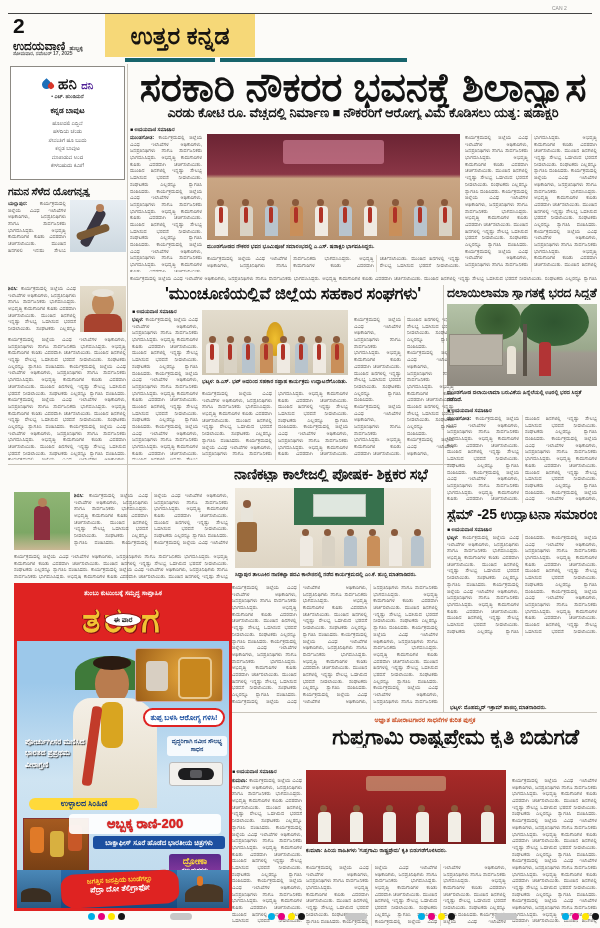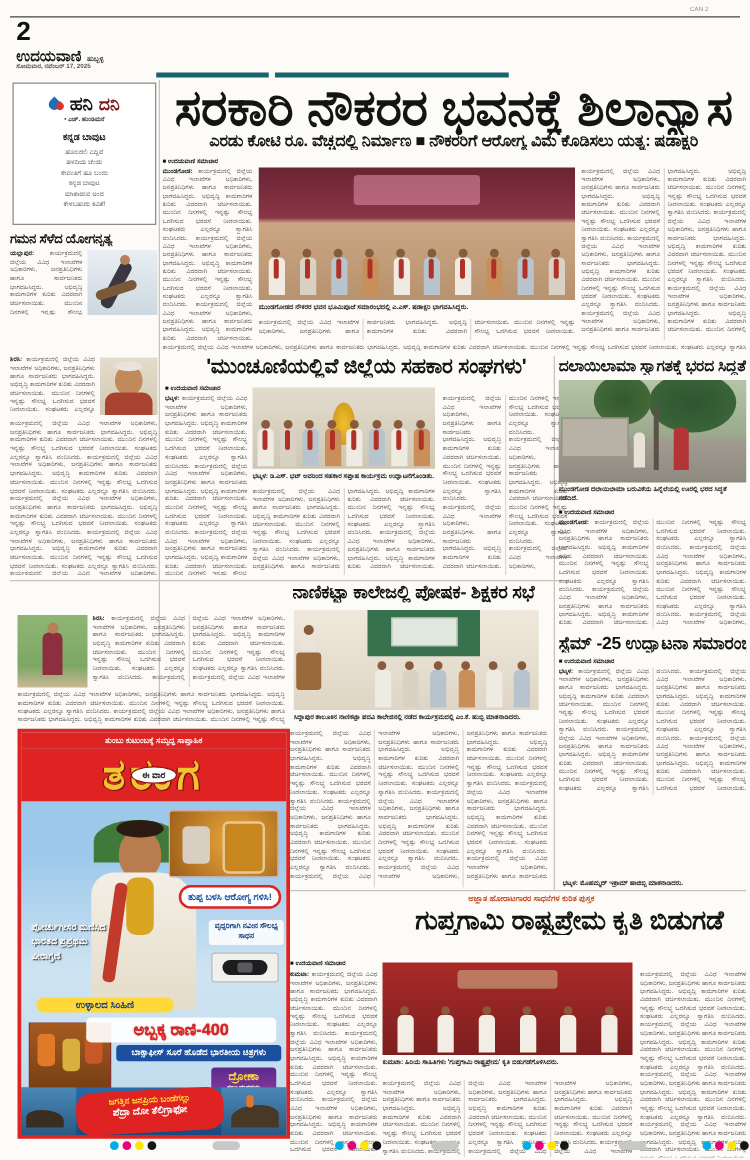--- a/index.html
+++ b/index.html
@@ -45,20 +45,23 @@
 <div id="page">
 
   <div class="abs rule" style="left:8px;top:13px;width:584px;height:1px;"></div>
   <div class="abs" style="left:552px;top:5px;font-size:5px;color:#8a8a8a;">CAN 2</div>
   <div class="abs" style="left:13px;top:14px;font-size:21px;font-weight:bold;color:#111;">2</div>
   <div class="abs" style="left:13px;top:36px;white-space:nowrap;">
     <span style="font-size:12px;font-weight:bold;color:#141414;">ಉದಯವಾಣಿ</span>
     <span style="font-size:5.5px;font-weight:bold;color:#333;">ಹುಬ್ಬಳ್ಳಿ</span>
   </div>
   <div class="abs" style="left:13px;top:50px;font-size:5px;font-weight:bold;color:#555;">ಸೋಮವಾರ, ನವೆಂಬರ್ 17, 2025</div>
+  <div class="abs yellowbox" style="left:105px;top:14px;width:150px;height:43px;">
+    <span style="font-size:24px;font-weight:bold;color:#171411;">ಉತ್ತರ ಕನ್ನಡ</span>
+  </div>
   <div class="abs teal" style="left:125px;top:58px;width:90px;height:4px;"></div>
   <div class="abs teal" style="left:220px;top:58px;width:187px;height:4px;"></div>
 
   <div class="abs lrule" style="left:127px;top:64px;width:1px;height:516px;"></div>
   <div class="abs lrule" style="left:443px;top:285px;width:1px;height:427px;"></div>
   <div class="abs lrule" style="left:8px;top:464px;width:447px;height:1px;"></div>
   <div class="abs lrule" style="left:232px;top:712px;width:365px;height:1px;"></div>
 
   <div class="abs hl" style="left:128px;top:66px;width:470px;font-size:40px;text-align:center;">ಸರಕಾರಿ ನೌಕರರ ಭವನಕ್ಕೆ ಶಿಲಾನ್ಯಾಸ</div>
   <div class="abs hl" style="left:128px;top:106px;width:470px;font-size:13px;text-align:center;">ಎರಡು ಕೋಟಿ ರೂ. ವೆಚ್ಚದಲ್ಲಿ ನಿರ್ಮಾಣ ■ ನೌಕರರಿಗೆ ಆರೋಗ್ಯ ವಿಮೆ ಕೊಡಿಸಲು ಯತ್ನ: ಷಡಾಕ್ಷರಿ</div>
@@ -92,21 +95,21 @@
     <span>ಕಾರ್ಯಕ್ರಮದಲ್ಲಿ ಜಿಲ್ಲೆಯ ವಿವಿಧ ಇಲಾಖೆಗಳ ಅಧಿಕಾರಿಗಳು, ಜನಪ್ರತಿನಿಧಿಗಳು ಹಾಗೂ ಸಾರ್ವಜನಿಕರು ಭಾಗವಹಿಸಿದ್ದರು. ಅಭಿವೃದ್ಧಿ ಕಾಮಗಾರಿಗಳ ಕುರಿತು ವಿವರವಾಗಿ ಚರ್ಚಿಸಲಾಯಿತು. ಮುಂದಿನ ದಿನಗಳಲ್ಲಿ ಇನ್ನಷ್ಟು ಸೌಲಭ್ಯ ಒದಗಿಸುವ ಭರವಸೆ ನೀಡಲಾಯಿತು. ಸಂಘಟಕರು ಎಲ್ಲರನ್ನೂ ಸ್ವಾಗತಿಸಿ ವಂದಿಸಿದರು. ಕಾರ್ಯಕ್ರಮದಲ್ಲಿ ಜಿಲ್ಲೆಯ ವಿವಿಧ ಇಲಾಖೆಗಳ ಅಧಿಕಾರಿಗಳು, ಜನಪ್ರತಿನಿಧಿಗಳು ಹಾಗೂ ಸಾರ್ವಜನಿಕರು ಭಾಗವಹಿಸಿದ್ದರು. ಅಭಿವೃದ್ಧಿ ಕಾಮಗಾರಿಗಳ ಕುರಿತು ವಿವರವಾಗಿ ಚರ್ಚಿಸಲಾಯಿತು. ಮುಂದಿನ ದಿನಗಳಲ್ಲಿ ಇನ್ನಷ್ಟು ಸೌಲಭ್ಯ ಒದಗಿಸುವ ಭರವಸೆ ನೀಡಲಾಯಿತು. ಸಂಘಟಕರು ಎಲ್ಲರನ್ನೂ ಸ್ವಾಗತಿಸಿ ವಂದಿಸಿದರು. ಕಾರ್ಯಕ್ರಮದಲ್ಲಿ ಜಿಲ್ಲೆಯ ವಿವಿಧ ಇಲಾಖೆಗಳ ಅಧಿಕಾರಿಗಳು, ಜನಪ್ರತಿನಿಧಿಗಳು ಹಾಗೂ ಸಾರ್ವಜನಿಕರು ಭಾಗವಹಿಸಿದ್ದರು. ಅಭಿವೃದ್ಧಿ ಕಾಮಗಾರಿಗಳ ಕುರಿತು ವಿವರವಾಗಿ ಚರ್ಚಿಸಲಾಯಿತು. ಮುಂದಿನ ದಿನಗಳಲ್ಲಿ ಇನ್ನಷ್ಟು ಸೌಲಭ್ಯ ಒದಗಿಸುವ ಭರವಸೆ ನೀಡಲಾಯಿತು. ಸಂಘಟಕರು ಎಲ್ಲರನ್ನೂ ಸ್ವಾಗತಿಸಿ ವಂದಿಸಿದರು. ಕಾರ್ಯಕ್ರಮದಲ್ಲಿ ಜಿಲ್ಲೆಯ ವಿವಿಧ ಇಲಾಖೆಗಳ ಅಧಿಕಾರಿಗಳು, ಜನಪ್ರತಿನಿಧಿಗಳು ಹಾಗೂ ಸಾರ್ವಜನಿಕರು ಭಾಗವಹಿಸಿದ್ದರು. ಅಭಿವೃದ್ಧಿ ಕಾಮಗಾರಿಗಳ ಕುರಿತು ವಿವರವಾಗಿ ಚರ್ಚಿಸಲಾಯಿತು. ಮುಂದಿನ ದಿನಗಳಲ್ಲಿ ಇನ್ನಷ್ಟು ಸೌಲಭ್ಯ ಒದಗಿಸುವ ಭರವಸೆ ನೀಡಲಾಯಿತು. ಸಂಘಟಕರು ಎಲ್ಲರನ್ನೂ ಸ್ವಾಗತಿಸಿ ವಂದಿಸಿದರು. ಕಾರ್ಯಕ್ರಮದಲ್ಲಿ ಜಿಲ್ಲೆಯ ವಿವಿಧ ಇಲಾಖೆಗಳ ಅಧಿಕಾರಿಗಳು, ಜನಪ್ರತಿನಿಧಿಗಳು ಹಾಗೂ ಸಾರ್ವಜನಿಕರು ಭಾಗವಹಿಸಿದ್ದರು. ಅಭಿವೃದ್ಧಿ ಕಾಮಗಾರಿಗಳ ಕುರಿತು ವಿವರವಾಗಿ ಚರ್ಚಿಸಲಾಯಿತು. ಮುಂದಿನ ದಿನಗಳಲ್ಲಿ ಇನ್ನಷ್ಟು ಸೌಲಭ್ಯ ಒದಗಿಸುವ ಭರವಸೆ ನೀಡಲಾಯಿತು. ಸಂಘಟಕರು ಎಲ್ಲರನ್ನೂ ಸ್ವಾಗತಿಸಿ ವಂದಿಸಿದರು. ಕಾರ್ಯಕ್ರಮದಲ್ಲಿ ಜಿಲ್ಲೆಯ ವಿವಿಧ ಇಲಾಖೆಗಳ ಅಧಿಕಾರಿಗಳು, ಜನಪ್ರತಿನಿಧಿಗಳು ಹಾಗೂ ಸಾರ್ವಜನಿಕರು ಭಾಗವಹಿಸಿದ್ದರು. ಅಭಿವೃದ್ಧಿ ಕಾಮಗಾರಿಗಳ ಕುರಿತು ವಿವರವಾಗಿ ಚರ್ಚಿಸಲಾಯಿತು. ಮುಂದಿನ ದಿನಗಳಲ್ಲಿ ಇನ್ನಷ್ಟು ಸೌಲಭ್ಯ ಒದಗಿಸುವ ಭರವಸೆ ನೀಡಲಾಯಿತು. ಸಂಘಟಕರು ಎಲ್ಲರನ್ನೂ ಸ್ವಾಗತಿಸಿ ವಂದಿಸಿದರು. ಕಾರ್ಯಕ್ರಮದಲ್ಲಿ ಜಿಲ್ಲೆಯ ವಿವಿಧ ಇಲಾಖೆಗಳ ಅಧಿಕಾರಿಗಳು, ಜನಪ್ರತಿನಿಧಿಗಳು ಹಾಗೂ ಸಾರ್ವಜನಿಕರು ಭಾಗವಹಿಸಿದ್ದರು. ಅಭಿವೃದ್ಧಿ ಕಾಮಗಾರಿಗಳ ಕುರಿತು ವಿವರವಾಗಿ ಚರ್ಚಿಸಲಾಯಿತು. ಮುಂದಿನ ದಿನಗಳಲ್ಲಿ ಇನ್ನಷ್ಟು ಸೌಲಭ್ಯ ಒದಗಿಸುವ ಭರವಸೆ ನೀಡಲಾಯಿತು. ಸಂಘಟಕರು ಎಲ್ಲರನ್ನೂ ಸ್ವಾಗತಿಸಿ ವಂದಿಸಿದರು.</span>
   </div>
   <div class="abs body" style="left:130px;top:275px;width:467px;height:7px;">
     <span>ಕಾರ್ಯಕ್ರಮದಲ್ಲಿ ಜಿಲ್ಲೆಯ ವಿವಿಧ ಇಲಾಖೆಗಳ ಅಧಿಕಾರಿಗಳು, ಜನಪ್ರತಿನಿಧಿಗಳು ಹಾಗೂ ಸಾರ್ವಜನಿಕರು ಭಾಗವಹಿಸಿದ್ದರು. ಅಭಿವೃದ್ಧಿ ಕಾಮಗಾರಿಗಳ ಕುರಿತು ವಿವರವಾಗಿ ಚರ್ಚಿಸಲಾಯಿತು. ಮುಂದಿನ ದಿನಗಳಲ್ಲಿ ಇನ್ನಷ್ಟು ಸೌಲಭ್ಯ ಒದಗಿಸುವ ಭರವಸೆ ನೀಡಲಾಯಿತು. ಸಂಘಟಕರು ಎಲ್ಲರನ್ನೂ ಸ್ವಾಗತಿಸಿ ವಂದಿಸಿದರು. ಕಾರ್ಯಕ್ರಮದಲ್ಲಿ ಜಿಲ್ಲೆಯ ವಿವಿಧ ಇಲಾಖೆಗಳ ಅಧಿಕಾರಿಗಳು, ಜನಪ್ರತಿನಿಧಿಗಳು ಹಾಗೂ ಸಾರ್ವಜನಿಕರು ಭಾಗವಹಿಸಿದ್ದರು. ಅಭಿವೃದ್ಧಿ ಕಾಮಗಾರಿಗಳ ಕುರಿತು ವಿವರವಾಗಿ ಚರ್ಚಿಸಲಾಯಿತು. ಮುಂದಿನ ದಿನಗಳಲ್ಲಿ ಇನ್ನಷ್ಟು ಸೌಲಭ್ಯ ಒದಗಿಸುವ ಭರವಸೆ ನೀಡಲಾಯಿತು. ಸಂಘಟಕರು ಎಲ್ಲರನ್ನೂ ಸ್ವಾಗತಿಸಿ ವಂದಿಸಿದರು.</span>
   </div>
 
   <div class="abs hanibox" style="left:10px;top:66px;width:113px;height:112px;">
     <div style="text-align:center;margin-top:8px;">
       <span class="drop"></span><span class="drop2"></span>
       <span style="font-size:15px;font-weight:bold;color:#141414;">ಹನಿ</span>
-      <span style="font-size:14px;font-weight:bold;color:#7f1d1d;font-family:Liberation Mono, monospace;">ದನಿ</span>
+      <span style="font-size:10px;font-weight:bold;color:#4c1d95;font-family:Liberation Mono, monospace;">ದನಿ</span>
     </div>
     <div style="text-align:center;font-size:5px;font-weight:bold;color:#333;">• ಎಚ್. ಹುಂಡಿಮನೆ</div>
     <div style="text-align:center;font-size:7.5px;font-weight:bold;color:#141414;margin-top:6px;">ಕನ್ನಡ ಬಾವುಟ</div>
     <div style="text-align:center;font-size:5.4px;color:#4a4a4a;line-height:1.55;margin-top:3px;">
       <div>ಹೊಲದಲಿ ಎದ್ದಿವೆ</div>
       <div>ಹಳದಿಯ ಚೆಂಡು</div>
       <div>ಸೇವಂತಿಗೆ ಹೂ ಬಂದು</div>
       <div>ಕನ್ನಡ ಬಾವುಟ</div>
       <div>ಮಾತಾಡುವ ಅಂದ</div>
       <div>ಕೇಳಬಹುದು ಕವಿತೆ!</div>
@@ -272,21 +275,21 @@
 
     <div style="position:absolute;left:8px;top:150px;width:62px;font-size:7.5px;font-weight:bold;color:#fff;text-shadow:1px 1px 1px #222;line-height:1.5;">ಪೋರ್ಚುಗೀಸರ ಮಣಿಸಿದ ಭಾರತದ ಪ್ರಪ್ರಥಮ ವೀರಾಗ್ರಣಿ</div>
 
     <div class="photo" style="left:6px;top:232px;width:64px;height:62px;background:linear-gradient(#a55a20,#6e3a12);border:1px solid #833;">
       <div style="position:absolute;left:6px;top:8px;width:14px;height:26px;background:#e07a28;border-radius:4px;"></div>
       <div style="position:absolute;left:26px;top:12px;width:14px;height:26px;background:#d8b040;border-radius:4px;"></div>
       <div style="position:absolute;left:44px;top:6px;width:14px;height:26px;background:#c85828;border-radius:4px;"></div>
     </div>
 
     <div style="position:absolute;left:12px;top:212px;width:110px;background:#ffd93a;border-radius:8px;text-align:center;font-size:8px;font-weight:bold;color:#173a7a;padding:1px 0;">ಉಳ್ಳಾಲದ ಸಿಂಹಿಣಿ</div>
-    <div style="position:absolute;left:52px;top:228px;width:152px;background:rgba(255,255,255,.92);border-radius:4px;text-align:center;font-size:13px;font-weight:bold;color:#df2322;padding:2px 0;text-shadow:0 0 1px #901510;">ಅಬ್ಬಕ್ಕ ರಾಣಿ-400</div>
+    <div style="position:absolute;left:52px;top:228px;width:152px;background:rgba(255,255,255,.92);border-radius:4px;text-align:center;font-size:13px;font-weight:bold;color:#df2322;padding:2px 0;text-shadow:0 0 1px #901510;">ಅಬ್ಬಕ್ಕ ರಾಣಿ-200</div>
     <div style="position:absolute;left:76px;top:250px;width:128px;background:#1b4fa0;border-radius:3px;text-align:center;font-size:7px;font-weight:bold;color:#fff;padding:2px 2px;line-height:1.3;">ಬಾಕ್ಸಾಫೀಸ್ ಸೂರೆ ಹೊಡೆದ ಭಾರತೀಯ ಚಿತ್ರಗಳು</div>
 
     <div style="position:absolute;left:150px;top:150px;width:56px;text-align:center;font-size:6px;font-weight:bold;color:#17407a;line-height:1.3;background:rgba(255,255,255,.85);border-radius:3px;padding:2px;">ವೃದ್ಧರಿಗಾಗಿ ನವೀನ ಸೌಲಭ್ಯ ಸಾಧನ</div>
     <div class="photo" style="left:152px;top:176px;width:52px;height:22px;background:#f2f0ec;border:1px solid #bbb;border-radius:3px;">
       <div style="position:absolute;left:8px;top:5px;width:36px;height:12px;border-radius:7px;background:#1d1d1f;"></div>
       <div style="position:absolute;left:20px;top:7px;width:12px;height:8px;border-radius:2px;background:#5a5a5e;"></div>
     </div>
     <div style="position:absolute;left:152px;top:268px;width:52px;background:linear-gradient(#5a2a8a,#8a3aa0);border-radius:3px;text-align:center;padding:2px 0;font-family:Liberation Serif, serif;">
       <div style="font-size:9px;font-weight:bold;color:#ffd93a;">ದ್ರೋಣಾ</div>
       <div style="font-size:6px;font-weight:bold;color:#fff;">ಕಲ್ಲುಮಠಗಳು</div>

